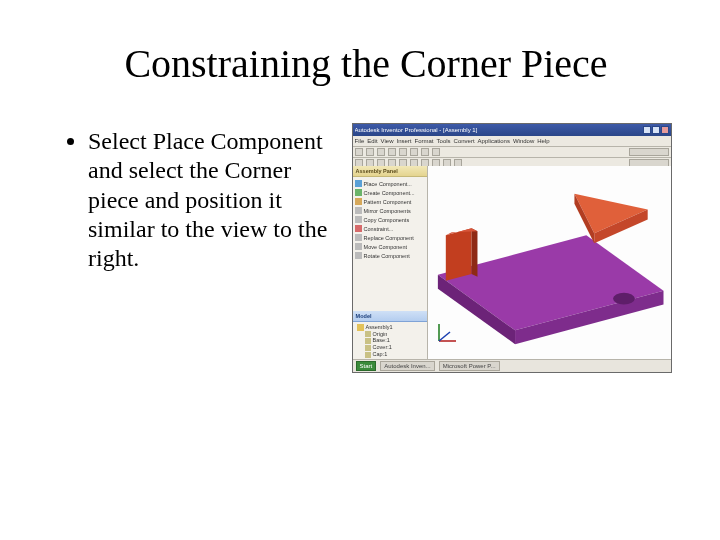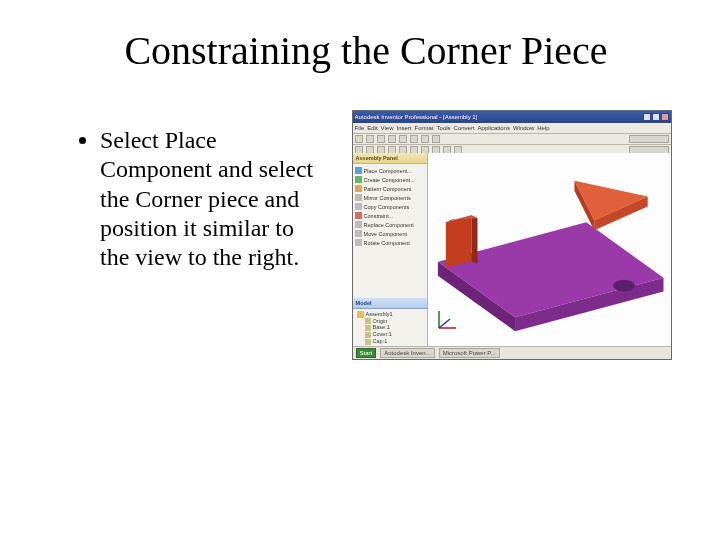--- a/index.html
+++ b/index.html
@@ -15,34 +15,34 @@
     position: relative;
     width: 720px;
     height: 540px;
     box-sizing: border-box;
     padding: 28px 48px 0 60px;
   }
   .title {
     font-size: 40px;
     font-weight: 400;
     text-align: center;
-    margin: 0 0 36px 0;
+    margin: 13px 0 36px 0;
     line-height: 1.15;
   }
   .body-row {
     display: flex;
     flex-direction: row;
     align-items: flex-start;
     gap: 8px;
   }
   .bullet-col {
     width: 285px;
   }
   ul.b {
-    margin: 16px;
+    margin: 4px;
     padding-left: 24px;
   }
   ul.b li {
     font-size: 24px;
     line-height: 1.22;
     list-style-type: disc;
   }
   .shot {
     position: relative;
     width: 322px;

